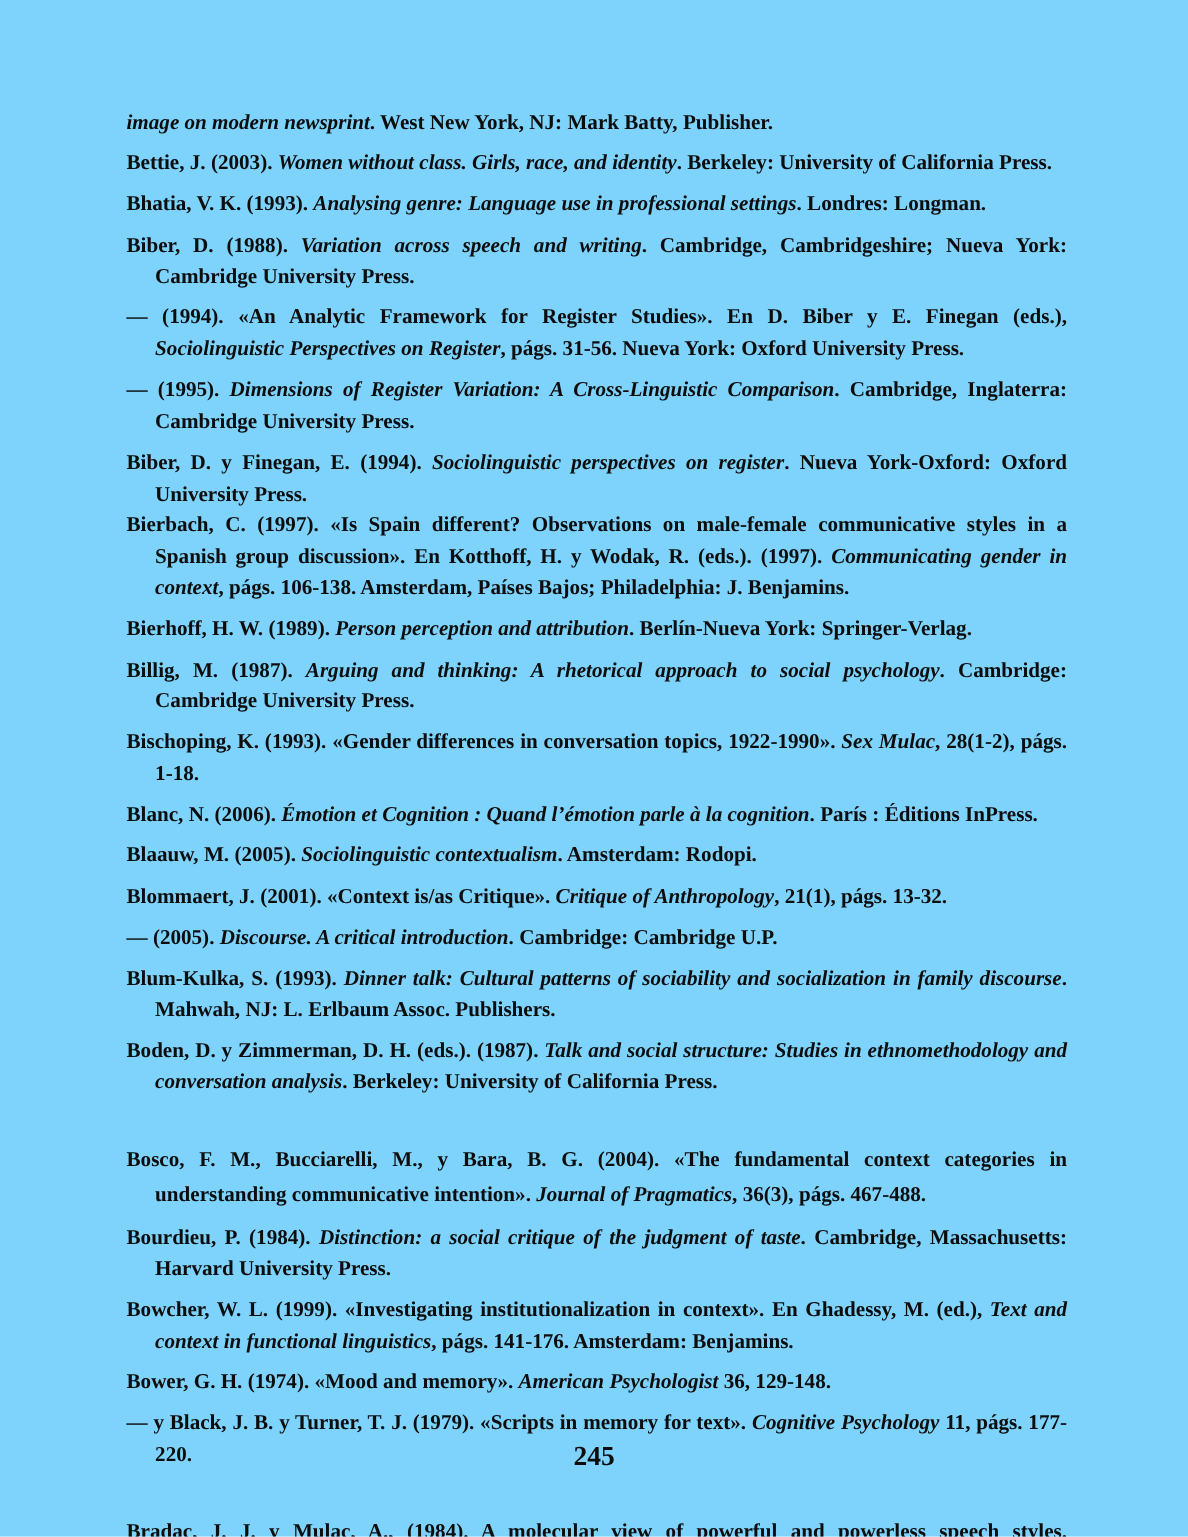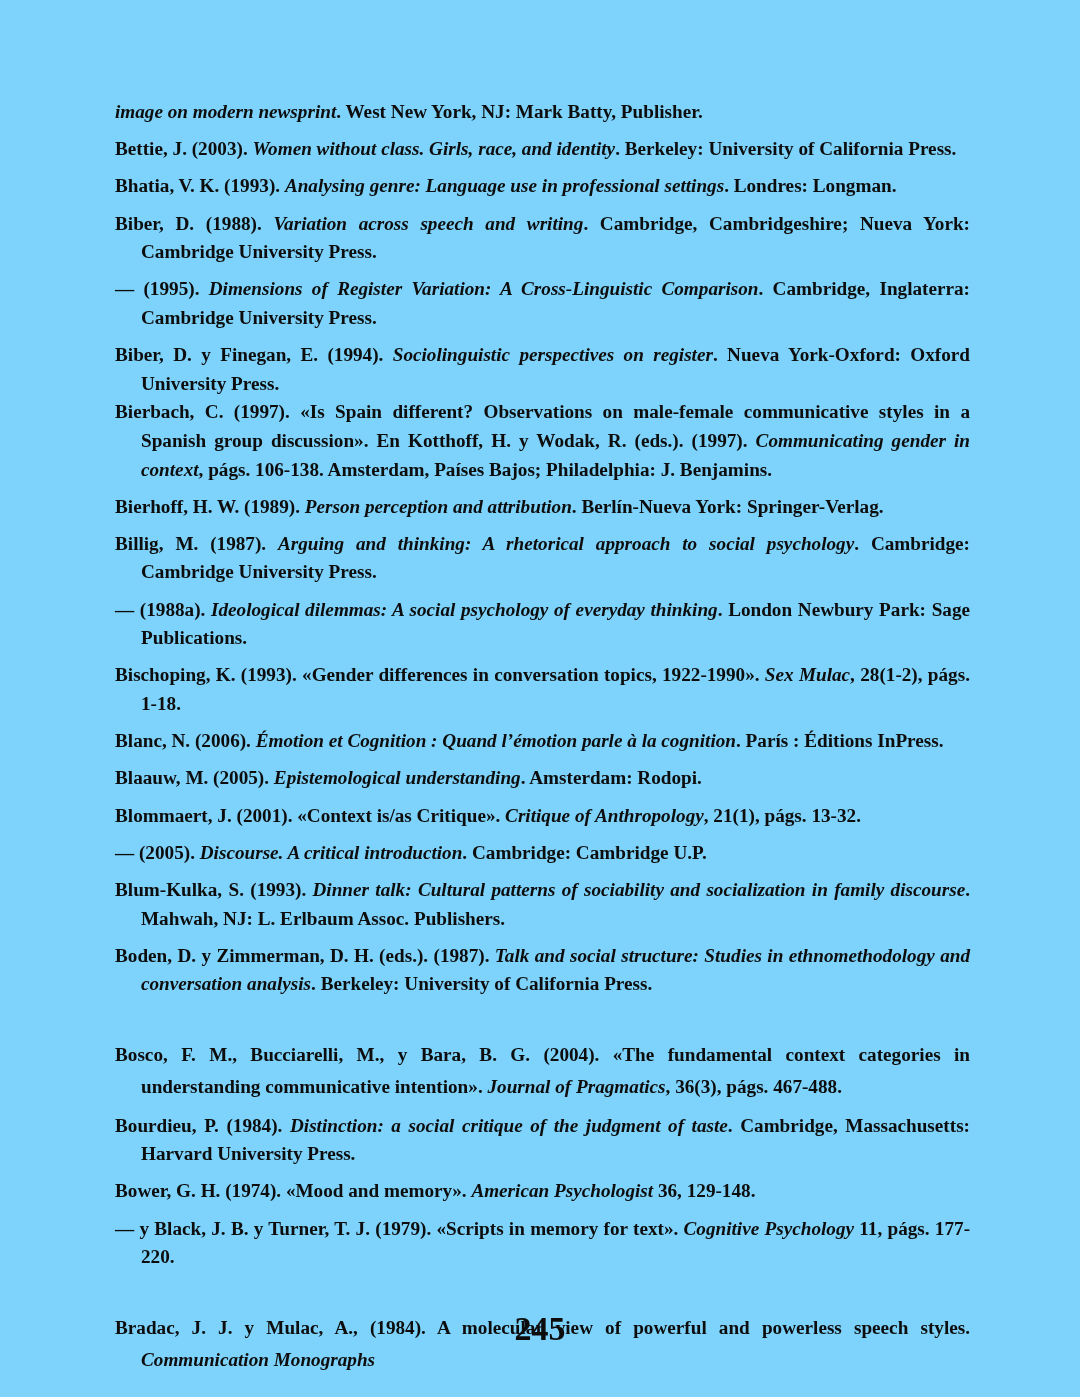--- a/index.html
+++ b/index.html
@@ -46,50 +46,51 @@
   }
   .ref i {
     font-style: italic;
   }
   .pageno {
     position: absolute;
     left: 0;
     right: 0;
     top: 1312px;
     text-align: center;
-    font-size: 34px;
+    font-size: 25px;
     line-height: 1;
     font-family: "Liberation Serif", "DejaVu Serif", serif;
   }
 </style>
 </head>
 <body>
 
 <div class="page">
 
   <div class="content">
       <p class="ref"><i>image on modern newsprint</i><span>. West New York, NJ: Mark Batty, Publisher.</span></p>
       <p class="ref"><span>Bettie, J. (2003). </span><i>Women without class. Girls, race, and identity</i><span>. Berkeley: University of California Press.</span></p>
       <p class="ref"><span>Bhatia, V. K. (1993). </span><i>Analysing genre: Language use in professional settings</i><span>. Londres: Longman.</span></p>
       <p class="ref"><span>Biber, D. (1988). </span><i>Variation across speech and writing</i><span>. Cambridge, Cambridgeshire; Nueva York: Cambridge University Press.</span></p>
+      <p class="ref"><span>— (1994). «An Analytic Framework for Register Studies». En D. Biber y E. Finegan (eds.), </span><i>Sociolinguistic Perspectives on Register</i><span>, págs. 31-56. Nueva York: Oxford University Press.</span></p>
       <p class="ref"><span>— (1995). </span><i>Dimensions of Register Variation: A Cross-Linguistic Comparison</i><span>. Cambridge, Inglaterra: Cambridge University Press.</span></p>
       <p class="ref"><span>Biber, D. y Finegan, E. (1994). </span><i>Sociolinguistic perspectives on register</i><span>. Nueva York-Oxford: Oxford University Press.</span></p>
       <p class="ref tight-before"><span>Bierbach, C. (1997). «Is Spain different? Observations on male-female communicative styles in a Spanish group discussion». En Kotthoff, H. y Wodak, R. (eds.). (1997). </span><i>Communicating gender in context</i><span>, págs. 106-138. Amsterdam, Países Bajos; Philadelphia: J. Benjamins.</span></p>
       <p class="ref"><span>Bierhoff, H. W. (1989). </span><i>Person perception and attribution</i><span>. Berlín-Nueva York: Springer-Verlag.</span></p>
       <p class="ref"><span>Billig, M. (1987). </span><i>Arguing and thinking: A rhetorical approach to social psychology</i><span>. Cambridge: Cambridge University Press.</span></p>
-      <p class="ref"><span>— (1988a). </span><i>Ideological dilemmas: A social psychology of everyday thinking</i><span>. London Newbury Park: Sage Publications.</span></p>
       <p class="ref"><span>Bischoping, K. (1993). «Gender differences in conversation topics, 1922-1990». </span><i>Sex Mulac</i><span>, 28(1-2), págs. 1-18.</span></p>
       <p class="ref"><span>Blanc, N. (2006). </span><i>Émotion et Cognition : Quand l’émotion parle à la cognition</i><span>. París : Éditions InPress.</span></p>
-      <p class="ref"><span>Blaauw, M. (2005). </span><i>Epistemological understanding</i><span>. Amsterdam: Rodopi.</span></p>
+      <p class="ref"><span>Blaauw, M. (2005). </span><i>Sociolinguistic contextualism</i><span>. Amsterdam: Rodopi.</span></p>
       <p class="ref"><span>Blommaert, J. (2001). «Context is/as Critique». </span><i>Critique of Anthropology</i><span>, 21(1), págs. 13-32.</span></p>
       <p class="ref"><span>— (2005). </span><i>Discourse. A critical introduction</i><span>. Cambridge: Cambridge U.P.</span></p>
       <p class="ref"><span>Blum-Kulka, S. (1993). </span><i>Dinner talk: Cultural patterns of sociability and socialization in family discourse</i><span>. Mahwah, NJ: L. Erlbaum Assoc. Publishers.</span></p>
       <p class="ref"><span>Boden, D. y Zimmerman, D. H. (eds.). (1987). </span><i>Talk and social structure: Studies in ethnomethodology and conversation analysis</i><span>. Berkeley: University of California Press.</span></p>
       <p class="ref tight-before open-leading"><span>Bosco, F. M., Bucciarelli, M., y Bara, B. G. (2004). «The fundamental context categories in understanding communicative intention». </span><i>Journal of Pragmatics</i><span>, 36(3), págs. 467-488.</span></p>
       <p class="ref"><span>Bourdieu, P. (1984). </span><i>Distinction: a social critique of the judgment of taste</i><span>. Cambridge, Massachusetts: Harvard University Press.</span></p>
+      <p class="ref"><span>Bowcher, W. L. (1999). «Investigating institutionalization in context». En Ghadessy, M. (ed.), </span><i>Text and context in functional linguistics</i><span>, págs. 141-176. Amsterdam: Benjamins.</span></p>
       <p class="ref"><span>Bower, G. H. (1974). «Mood and memory». </span><i>American Psychologist</i><span> 36, 129-148.</span></p>
       <p class="ref"><span>— y Black, J. B. y Turner, T. J. (1979). «Scripts in memory for text». </span><i>Cognitive Psychology</i><span> 11, págs. 177-220.</span></p>
       <p class="ref open-leading"><span>Bradac, J. J. y Mulac, A., (1984). A molecular view of powerful and powerless speech styles. </span><i>Communication Monographs</i></p>
     </div>
 
   <div class="pageno">245</div>
 
 </div>
 
 </body></html>

